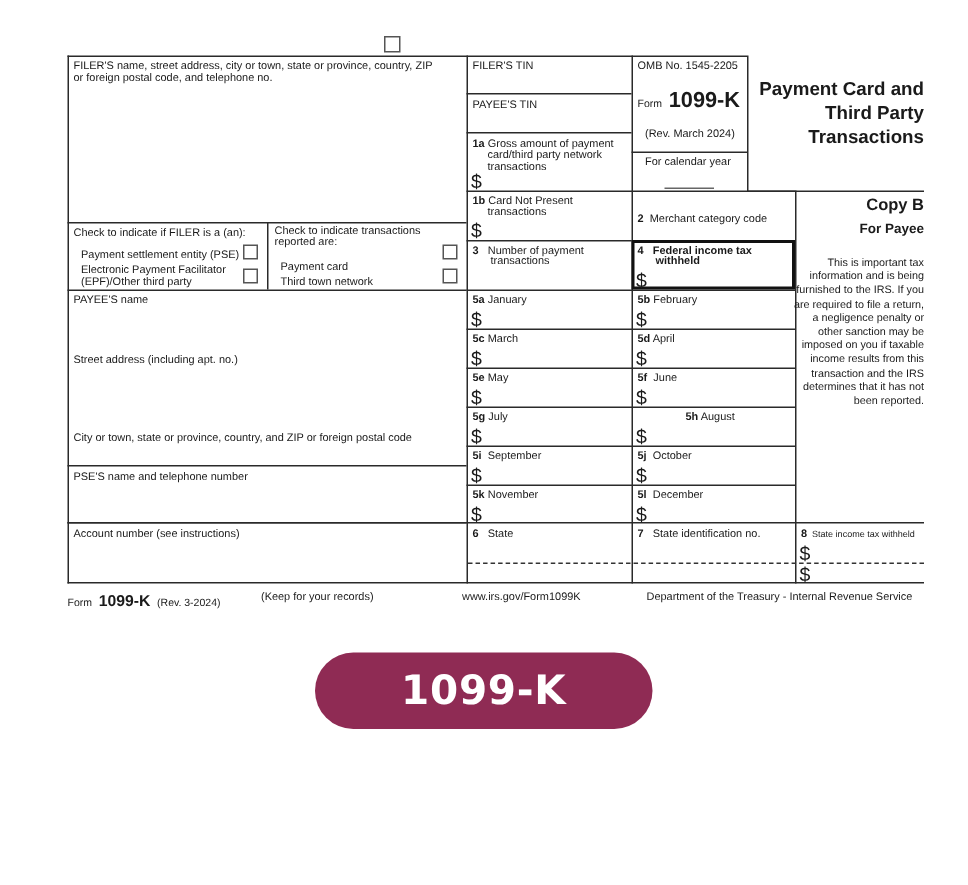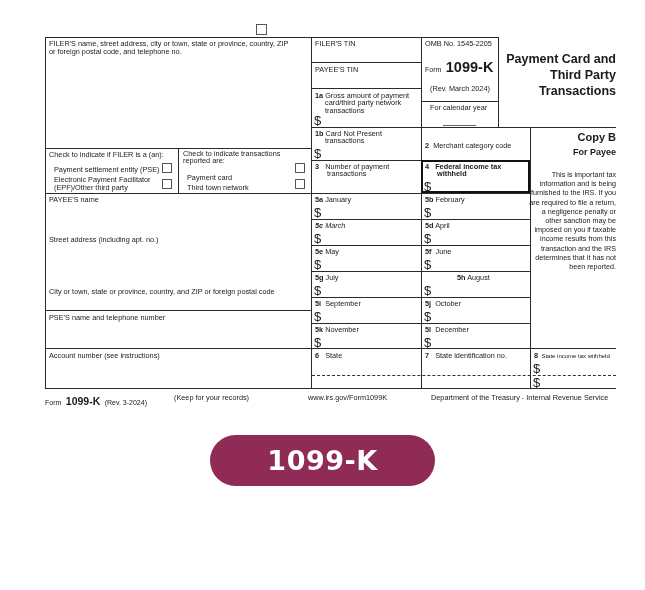--- a/index.html
+++ b/index.html
@@ -159,21 +159,21 @@
 
 <div>
 
   <div class="t" style="left:315px;top:196px;"><span class="num">5a</span> <span>January</span></div>
   <div class="dollar" style="left:314px;top:206px;">$</div>
   <div class="abs" style="left:326px;top:205px;width:94px;height:13px;"></div>
   <div class="t" style="left:425px;top:196px;"><span class="num">5b</span> <span>February</span></div>
   <div class="dollar" style="left:424px;top:206px;">$</div>
   <div class="abs" style="left:436px;top:205px;width:93px;height:13px;"></div>
 
-  <div class="t" style="left:315px;top:222px;font-style:italic;"><span class="num">5c</span> <span>March</span></div>
+  <div class="t" style="left:315px;top:222px;"><span class="num">5c</span> <span>March</span></div>
   <div class="dollar" style="left:314px;top:232px;">$</div>
   <div class="abs" style="left:326px;top:231px;width:94px;height:13px;"></div>
   <div class="t" style="left:425px;top:222px;"><span class="num">5d</span> <span>April</span></div>
   <div class="dollar" style="left:424px;top:232px;">$</div>
   <div class="abs" style="left:436px;top:231px;width:93px;height:13px;"></div>
 
   <div class="t" style="left:315px;top:248px;"><span class="num">5e</span> <span>May</span></div>
   <div class="dollar" style="left:314px;top:258px;">$</div>
   <div class="abs" style="left:326px;top:257px;width:94px;height:13px;"></div>
   <div class="t" style="left:425px;top:248px;"><span class="num">5f</span>&nbsp; <span>June</span></div>

